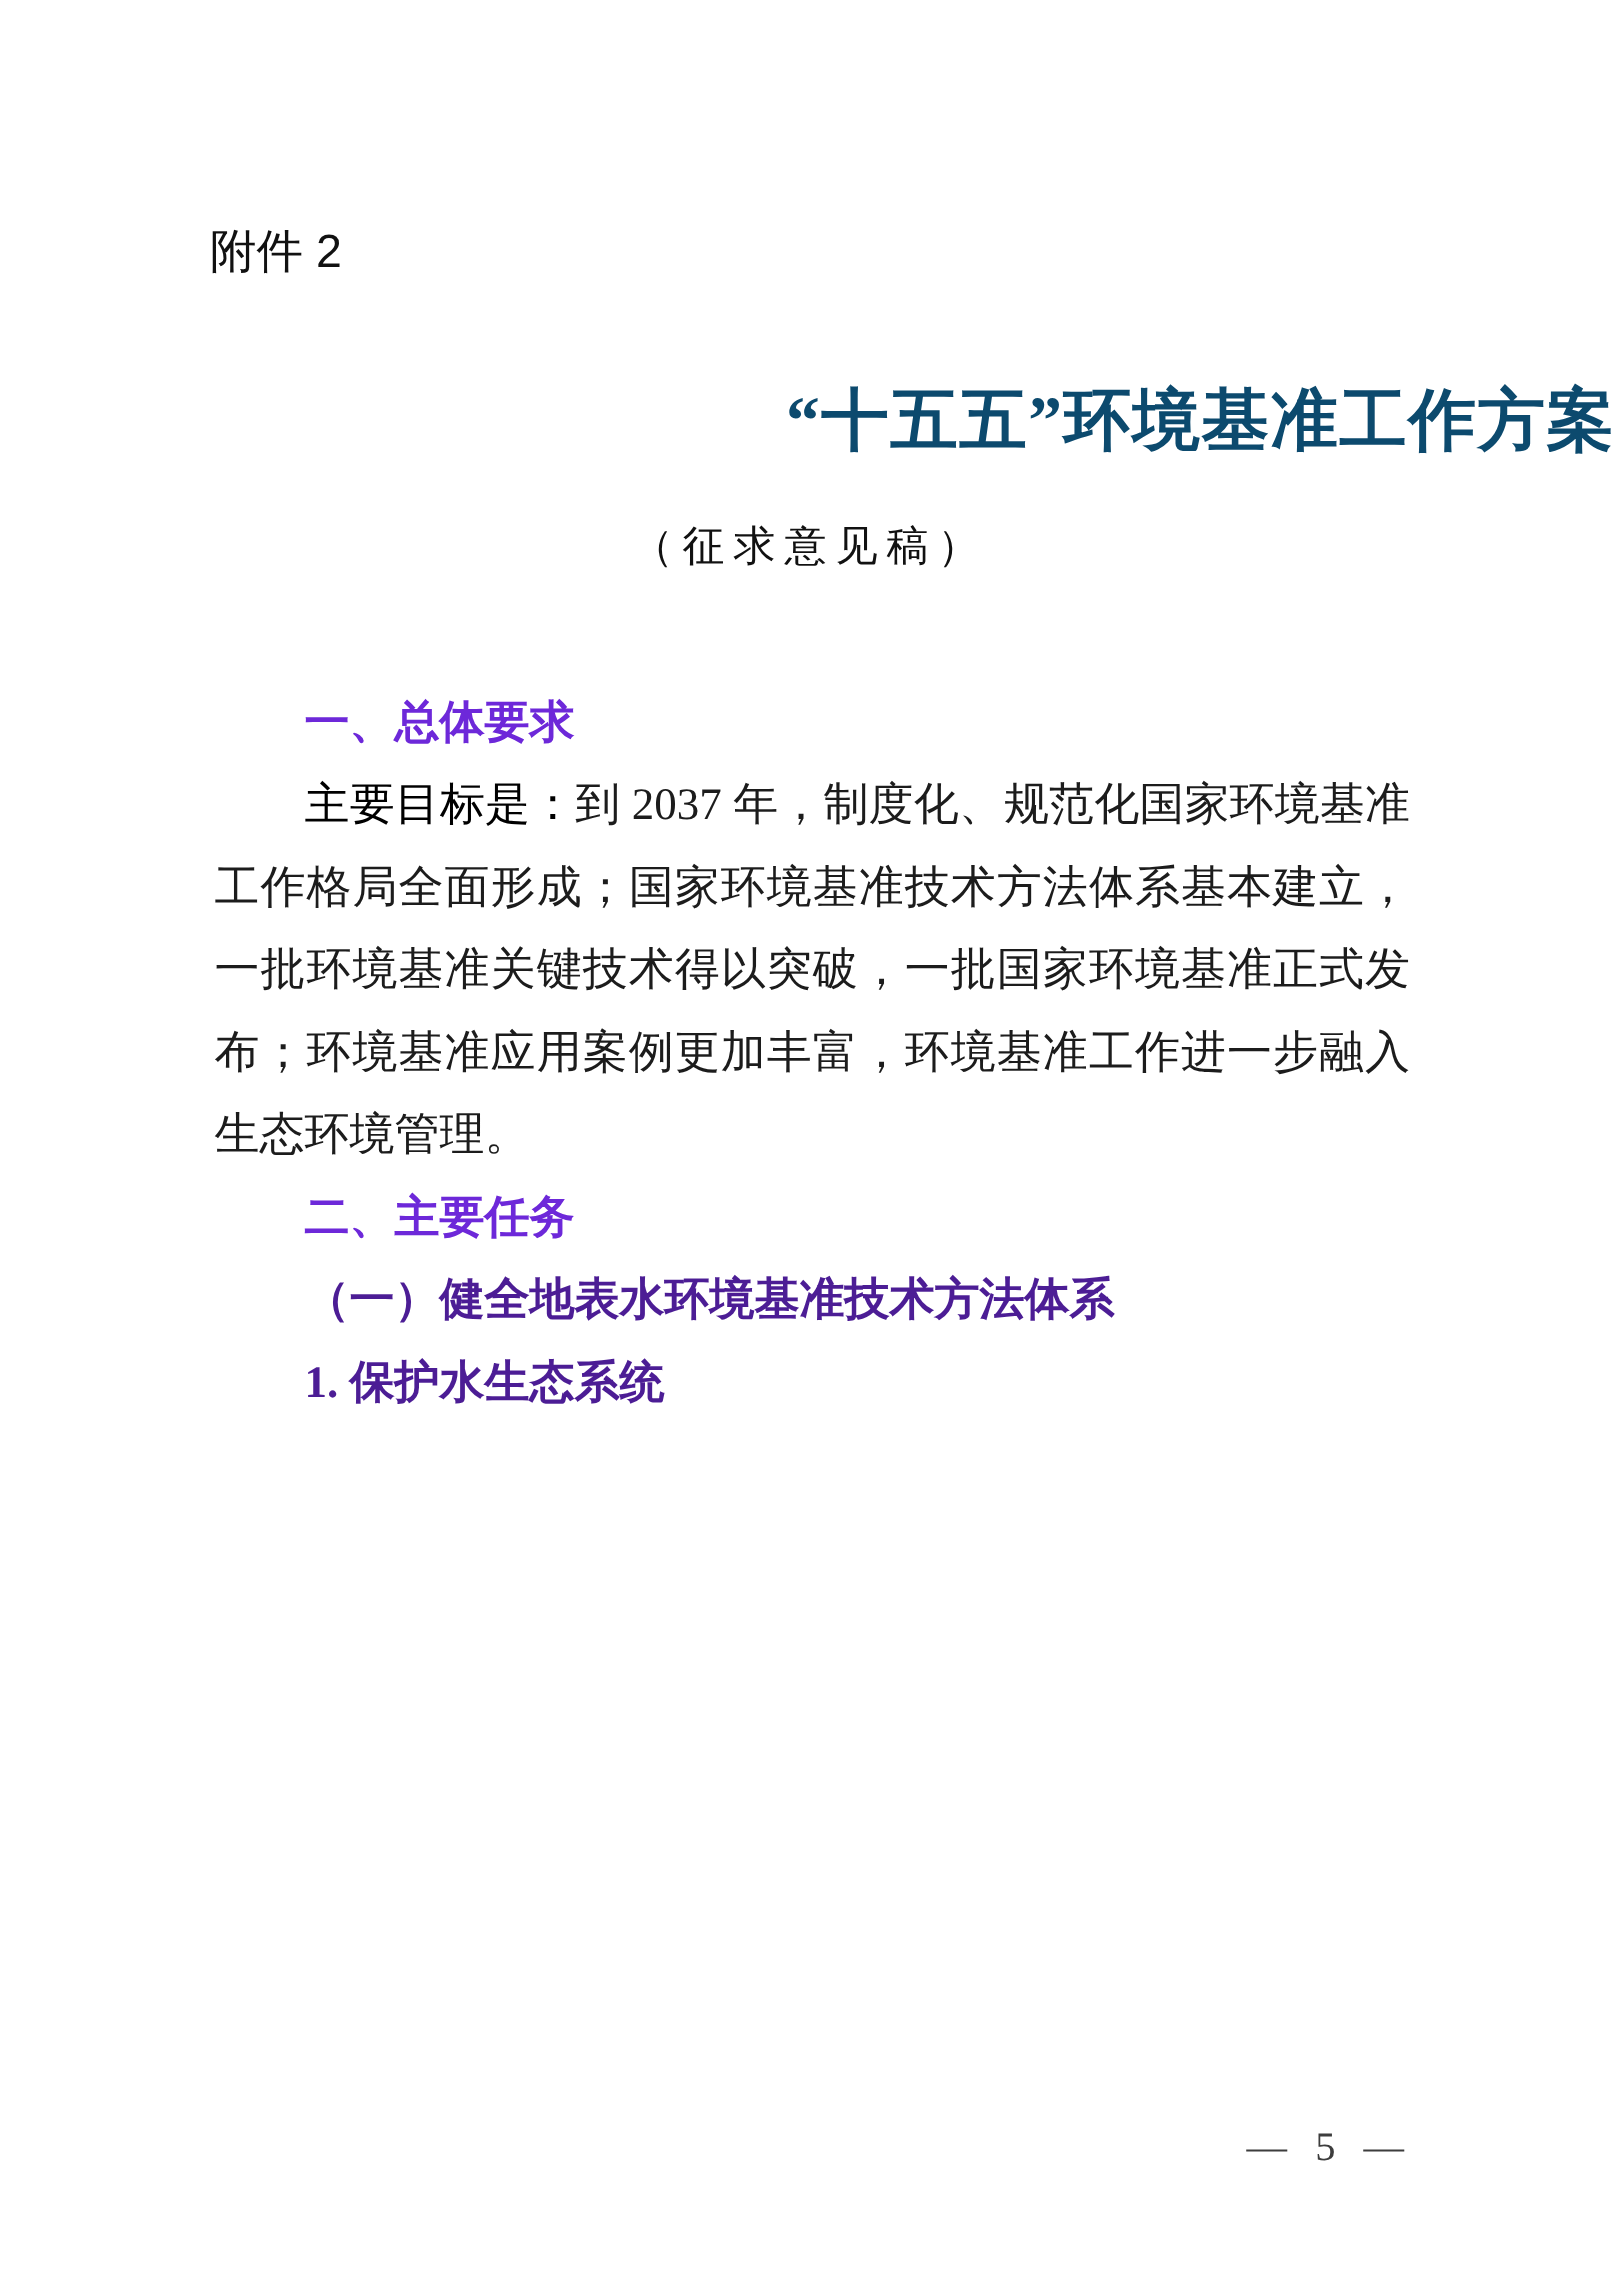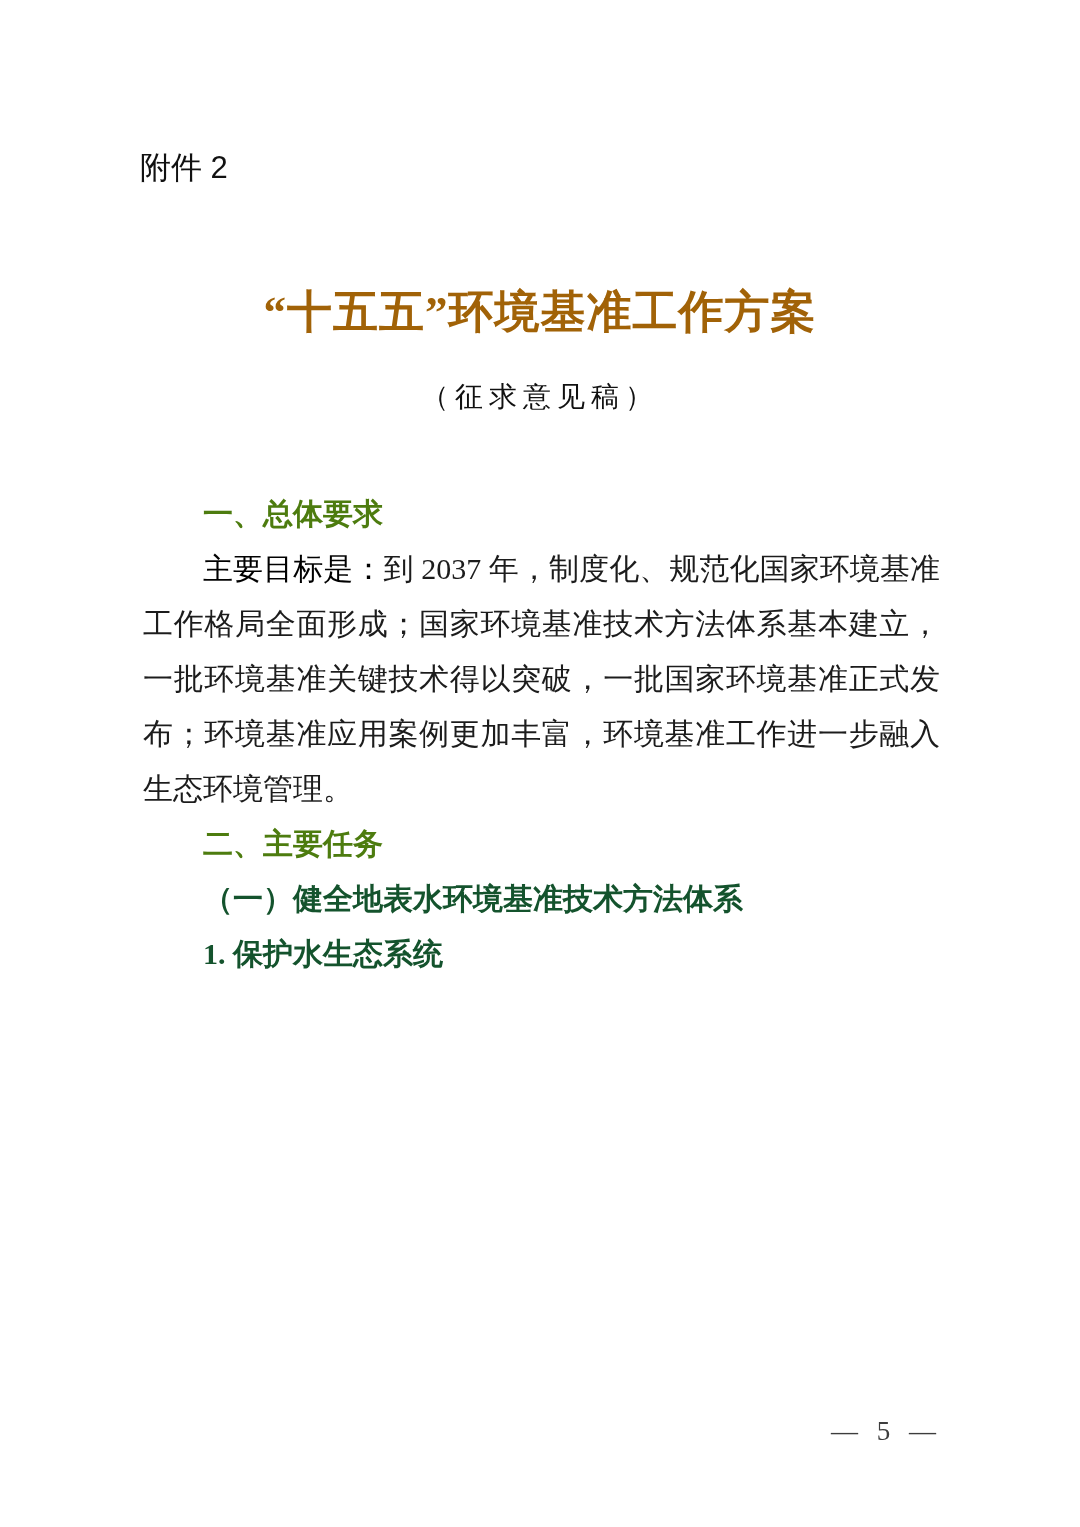--- a/index.html
+++ b/index.html
@@ -20,28 +20,28 @@
     color: #1c1c1c;
   }
   .attachment-label {
     margin: 0 137px;
     font-family: "Liberation Sans", "DejaVu Sans", sans-serif;
     font-size: 31px;
     line-height: 40px;
     color: #111111;
   }
   .doc-title {
-    margin-top: 96px;
-    text-align: center;
+    margin-top: 64px;
+    text-align: right;
     font-family: "Liberation Serif", "DejaVu Serif", serif;
     font-size: 45px;
     line-height: 57px;
     font-weight: 700;
     letter-spacing: 1px;
-    color: #a16207;
+    color: #0c4a6e;
   }
   .doc-subtitle {
     margin-top: 37px;
     text-align: center;
     font-family: "Liberation Serif", "DejaVu Serif", serif;
     font-size: 28px;
     line-height: 38px;
     letter-spacing: 6px;
     color: #111111;
   }
@@ -52,26 +52,26 @@
     text-align: justify;
     text-align-last: left;
   }
   .doc-body p {
     margin: 0;
     text-indent: 2em;
   }
   .heading-hei {
     font-family: "Liberation Sans", "DejaVu Sans", sans-serif;
     font-weight: 700;
-    color: #4d7c0f;
+    color: #6d28d9;
   }
   .heading-kai {
     font-family: "Liberation Serif", "DejaVu Serif", serif;
     font-weight: 700;
-    color: #14532d;
+    color: #4c1d95;
   }
   .goals-lead {
     font-family: "Liberation Sans", "DejaVu Sans", sans-serif;
     font-weight: 400;
     color: #000000;
   }
   .page-number {
     position: absolute;
     right: 135px;
     bottom: 80px;

